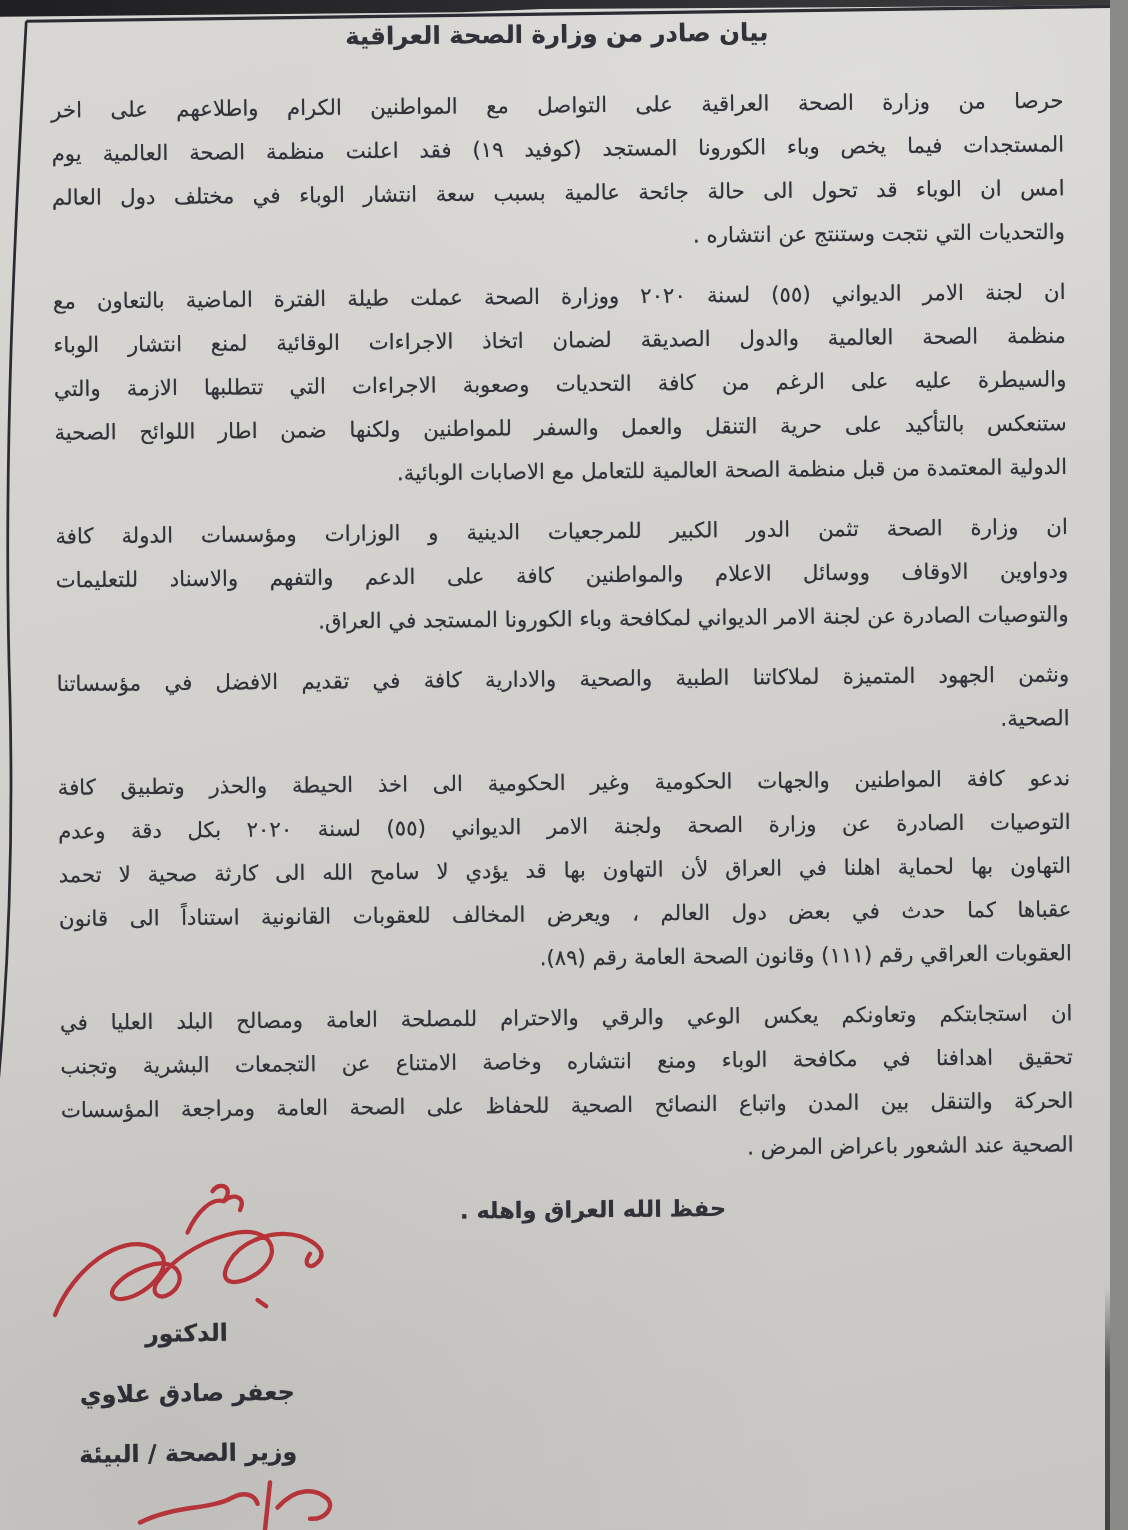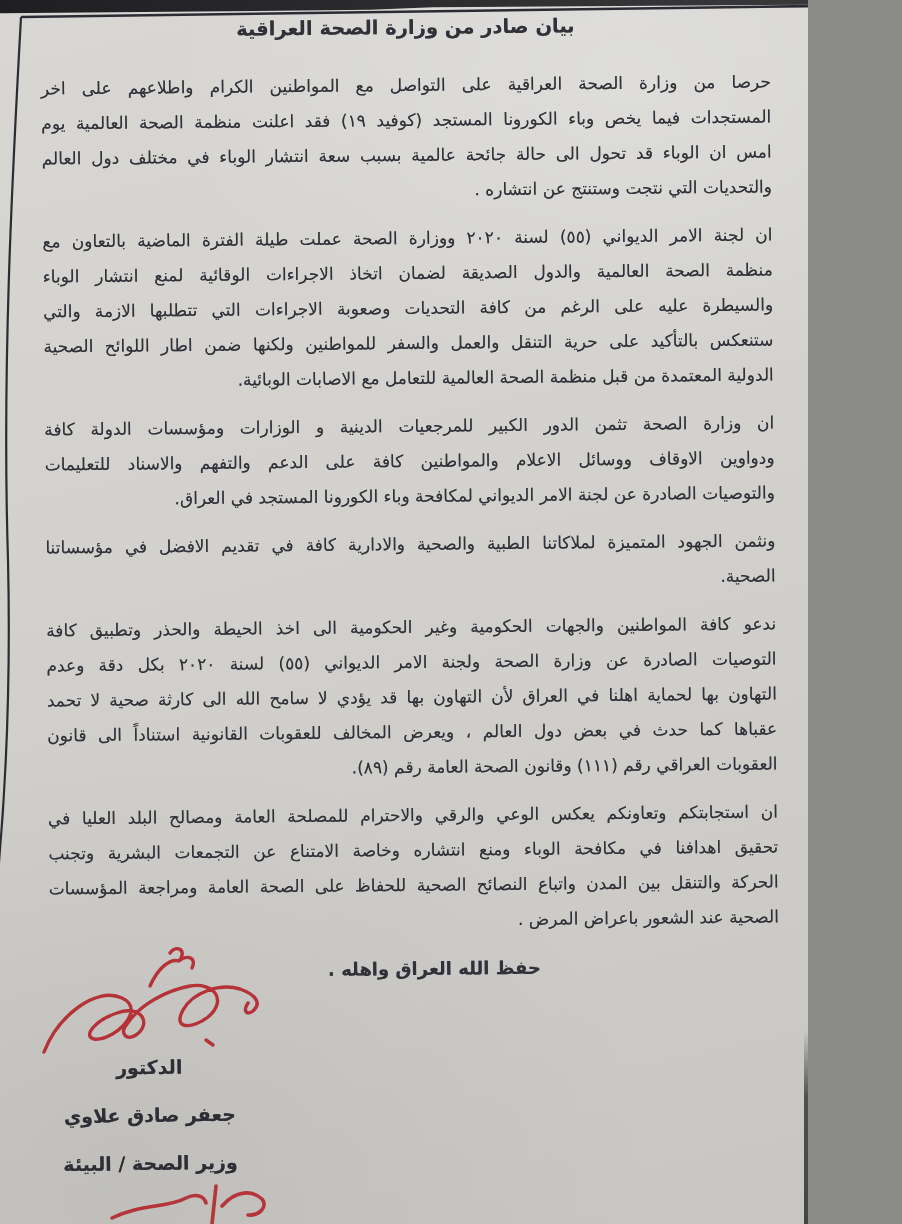--- a/index.html
+++ b/index.html
@@ -3,21 +3,21 @@
 <meta charset="utf-8">
 <style>
   html,body{margin:0;padding:0;}
   body{
     width:902px;height:1224px;
     font-family:"DejaVu Sans", sans-serif;
     background:#8a8a86;
   }
   .page{
     position:relative;
-    width:808px;height:1224px;
+    width:888px;height:1224px;
     overflow:hidden;
     background:
       radial-gradient(ellipse 760px 520px at 78% 6%, rgba(255,255,255,0.20), rgba(255,255,255,0) 62%),
       radial-gradient(ellipse 900px 700px at 15% 95%, rgba(0,0,0,0.05), rgba(0,0,0,0) 60%),
       linear-gradient(168deg,#d8d7d4 0%,#d2d1cd 42%,#cccbc7 75%,#c7c6c2 100%);
   }
   
   .top-edge{
     position:absolute;left:0;top:0;width:902px;height:14px;
     background:linear-gradient(to right,#1f1f22 0%,#2a2a2c 40%,#343436 70%,#3a3a3c 100%);

